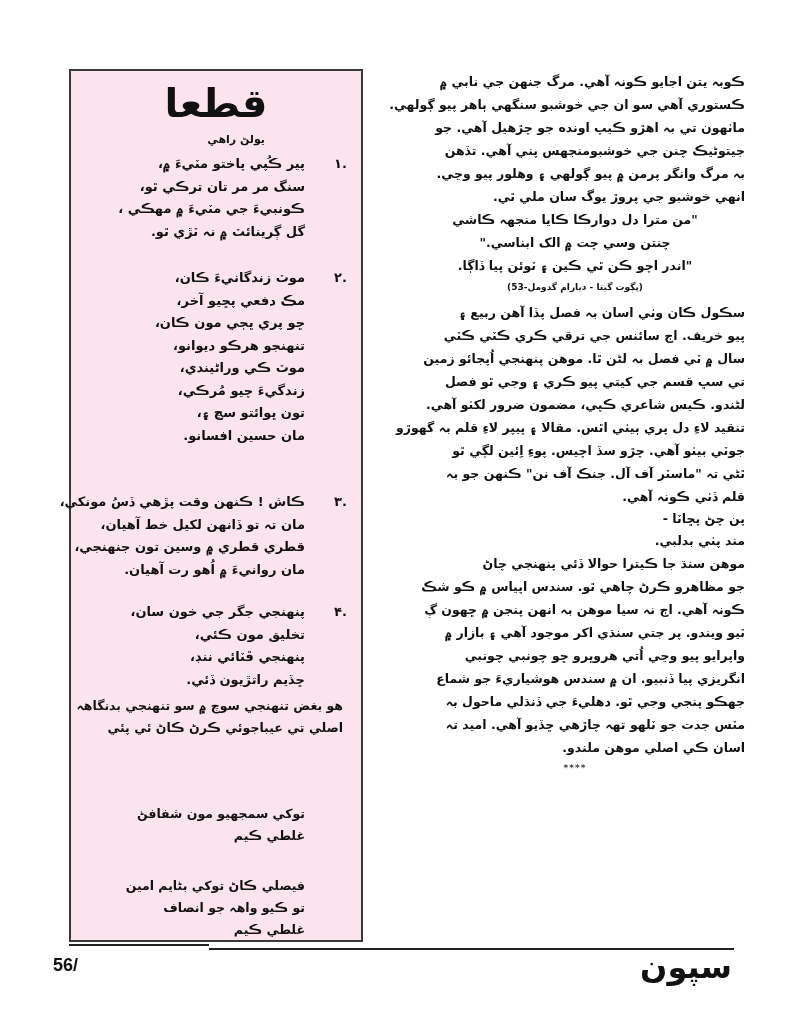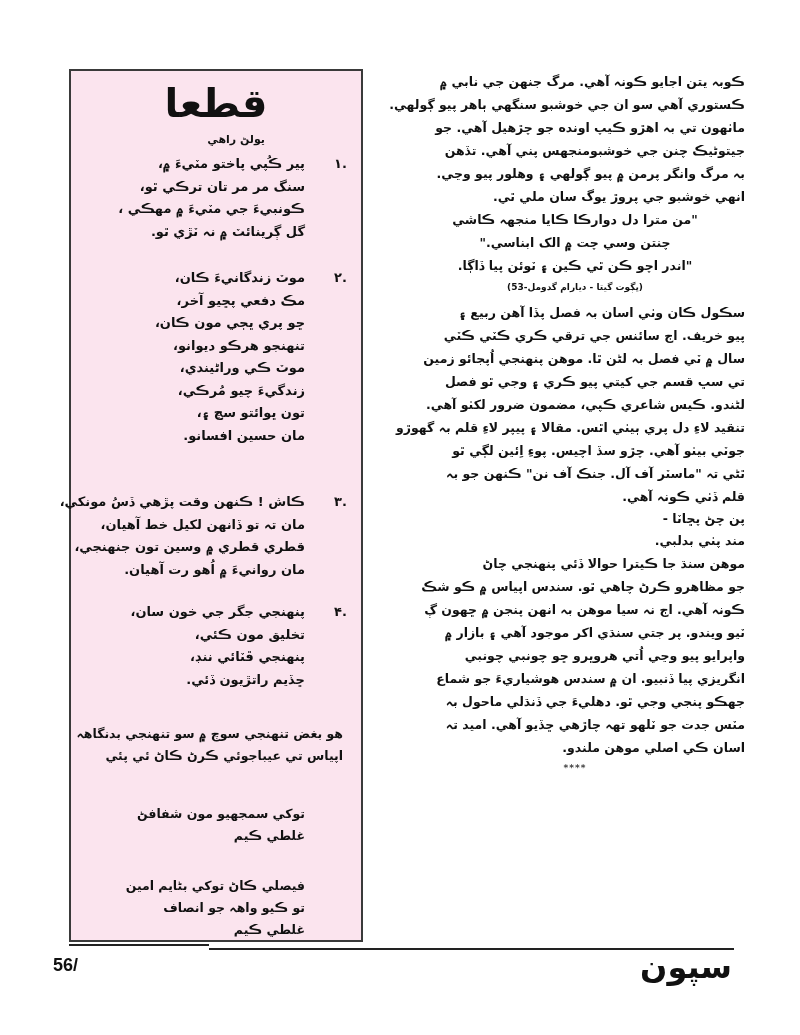--- a/index.html
+++ b/index.html
@@ -73,23 +73,23 @@
     <div class="stanza" style="top:530px;">
       <span class="num">.۴</span>
       <div class="lines">
         <span class="line">پنهنجي جگر جي خون سان،</span>
         <span class="line">تخليق مون ڪئي،</span>
         <span class="line">پنهنجي ڦٽائي ننڊ،</span>
         <span class="line">ڇڏيم راتڙيون ڏئي.</span>
       </div>
     </div>
 
-    <div class="free" style="top:652px;">
+    <div class="free" style="top:624px;">
       <span class="line">هو بغض تنهنجي سوچ ۾ سو تنهنجي بدنگاهہ</span>
-      <span class="line">اپياس تي عيباجوئي ڪرڻ ڪاڻ ئي پئي</span>
+      <span class="line">اصلي تي عيباجوئي ڪرڻ ڪاڻ ئي پئي</span>
     </div>
     <div class="free" style="top:732px; right:56px;">
       <span class="line">توکي سمجهيو مون شفافڻ</span>
       <span class="line">غلطي ڪيم</span>
     </div>
     <div class="free" style="top:804px; right:56px;">
       <span class="line">فيصلي ڪاڻ توکي بڻايم امين</span>
       <span class="line">تو ڪيو واهہ جو انصاف</span>
       <span class="line">غلطي ڪيم</span>
     </div>

